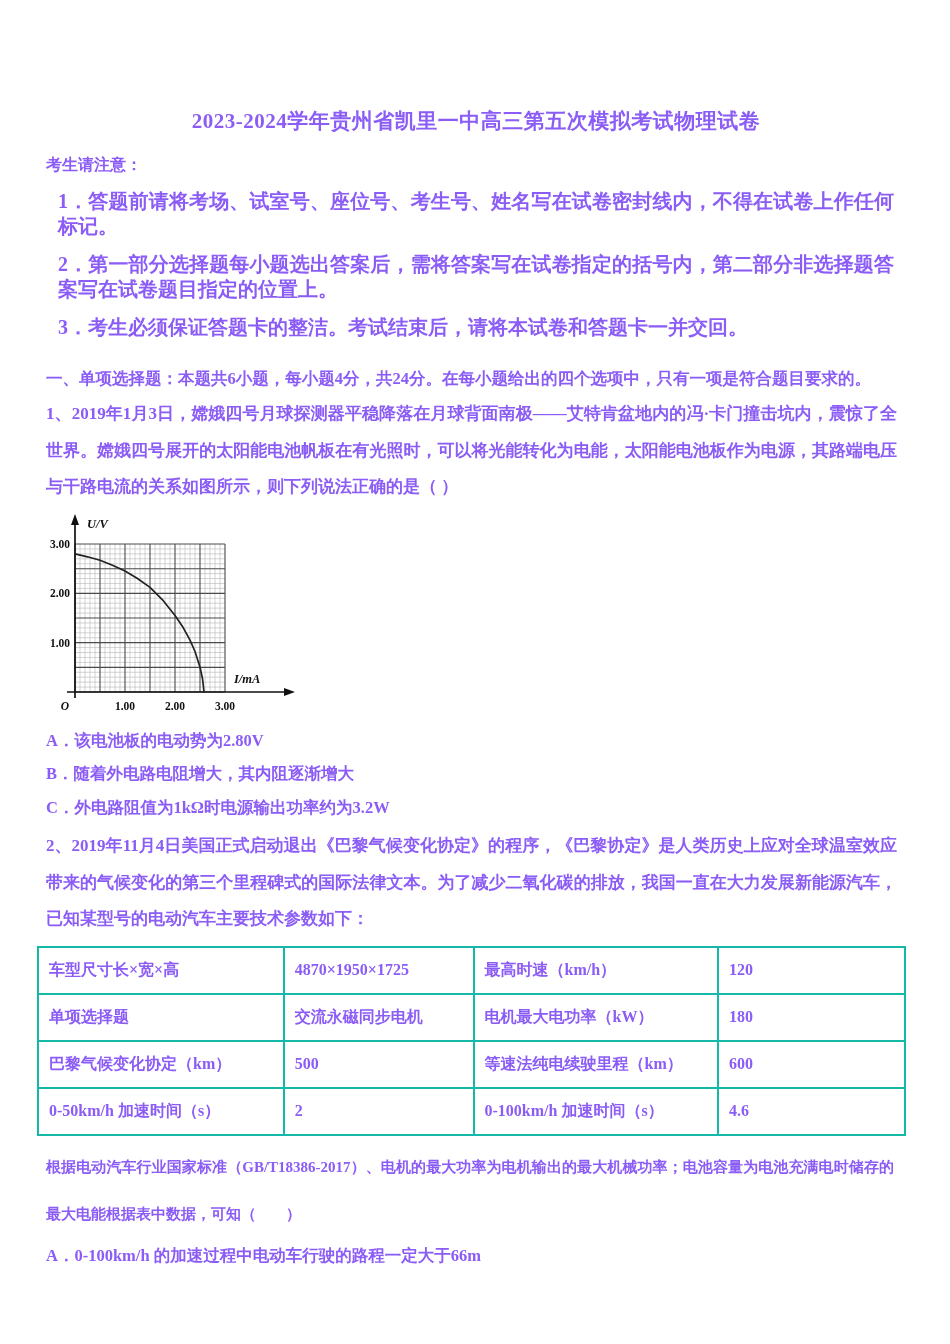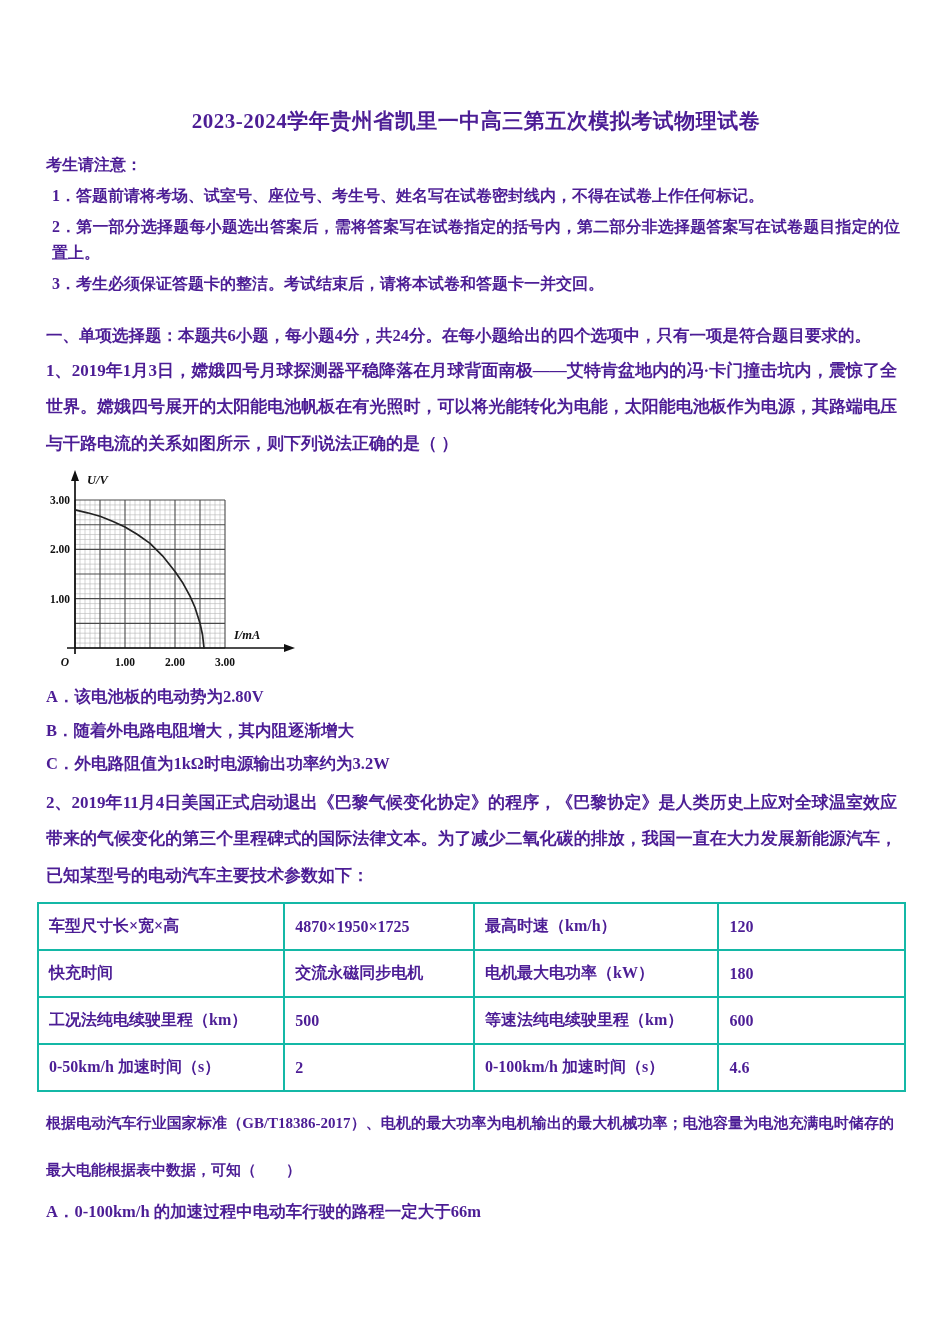--- a/index.html
+++ b/index.html
@@ -2,32 +2,32 @@
 <html><head>
 <meta charset="utf-8">
 <style>
   html,body { margin:0; padding:0; background:#ffffff; }
   .page {
     position:relative;
     width:950px; height:1344px;
     background:#ffffff;
     font-family:"Liberation Serif","DejaVu Serif",serif;
     font-weight:bold;
-    color:#4c1d95;
+    color:#8b5cf6;
     overflow:hidden;
   }
   .content { padding:0 44px 0 46px; }
   .doc-title {
     margin:0; padding-top:106px;
     text-align:center;
     font-size:21px; line-height:30px;
     letter-spacing:0.5px;
   }
   .notice-head { margin-top:17px; font-size:16px; line-height:24px; }
-  .notice-item { margin:6px; font-size:16px; line-height:25.4px; text-align:justify; }
+  .notice-item { margin:12px; font-size:20px; line-height:25.4px; text-align:justify; }
   .section-head { margin-top:26px; font-size:16.5px; line-height:26px; white-space:nowrap; }
   .qtext { margin:4px 9px 0 0; font-size:17px; line-height:36.5px; text-align:justify; }
   .graph { display:block; margin:6px 0 0 -6px; }
   .opt { font-size:16.5px; line-height:33.5px; }
   .optA2 { font-size:16.5px; line-height:36.5px; }
   .closing { margin:8px 12px 0 0; font-size:15px; line-height:47px; text-align:justify; }
 
   table.spec {
     border-collapse:collapse; table-layout:fixed;
     margin:8px 0 0 -9px;
@@ -159,27 +159,27 @@
 
     <table class="spec">
       <tbody>
           <tr>
         <td class="c1">车型尺寸长×宽×高</td>
         <td class="c2">4870×1950×1725</td>
         <td class="c3">最高时速（km/h）</td>
         <td class="c4">120</td>
       </tr>
       <tr>
-        <td>快充时间</td>
+        <td>单项选择题</td>
         <td>交流永磁同步电机</td>
         <td>电机最大电功率（kW）</td>
         <td>180</td>
       </tr>
       <tr>
-        <td>工况法纯电续驶里程（km）</td>
+        <td>巴黎气候变化协定（km）</td>
         <td>500</td>
         <td>等速法纯电续驶里程（km）</td>
         <td>600</td>
       </tr>
       <tr>
         <td>0-50km/h 加速时间（s）</td>
         <td>2</td>
         <td>0-100km/h 加速时间（s）</td>
         <td>4.6</td>
       </tr>

